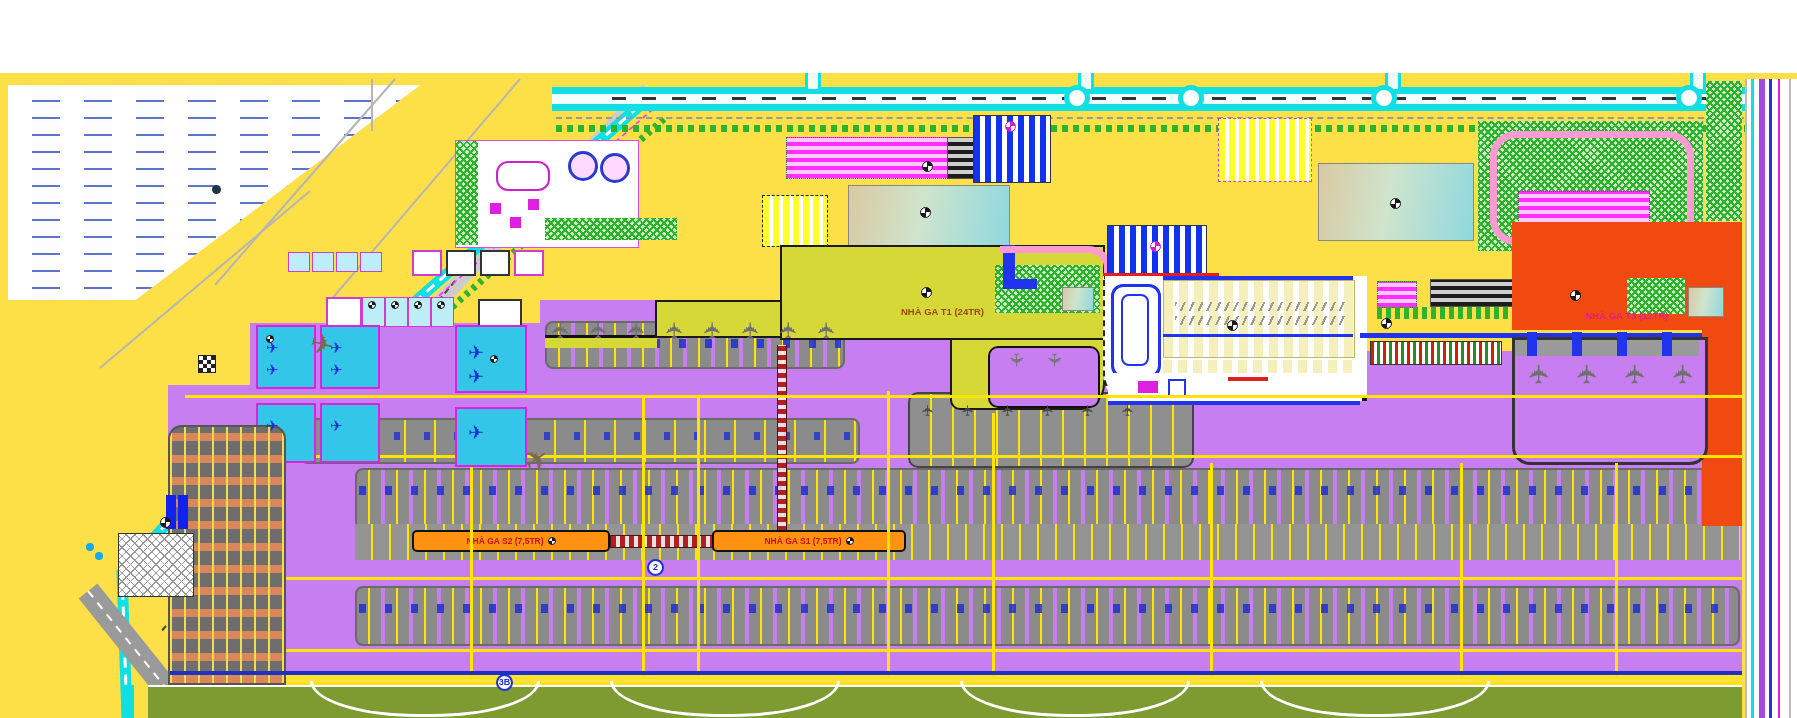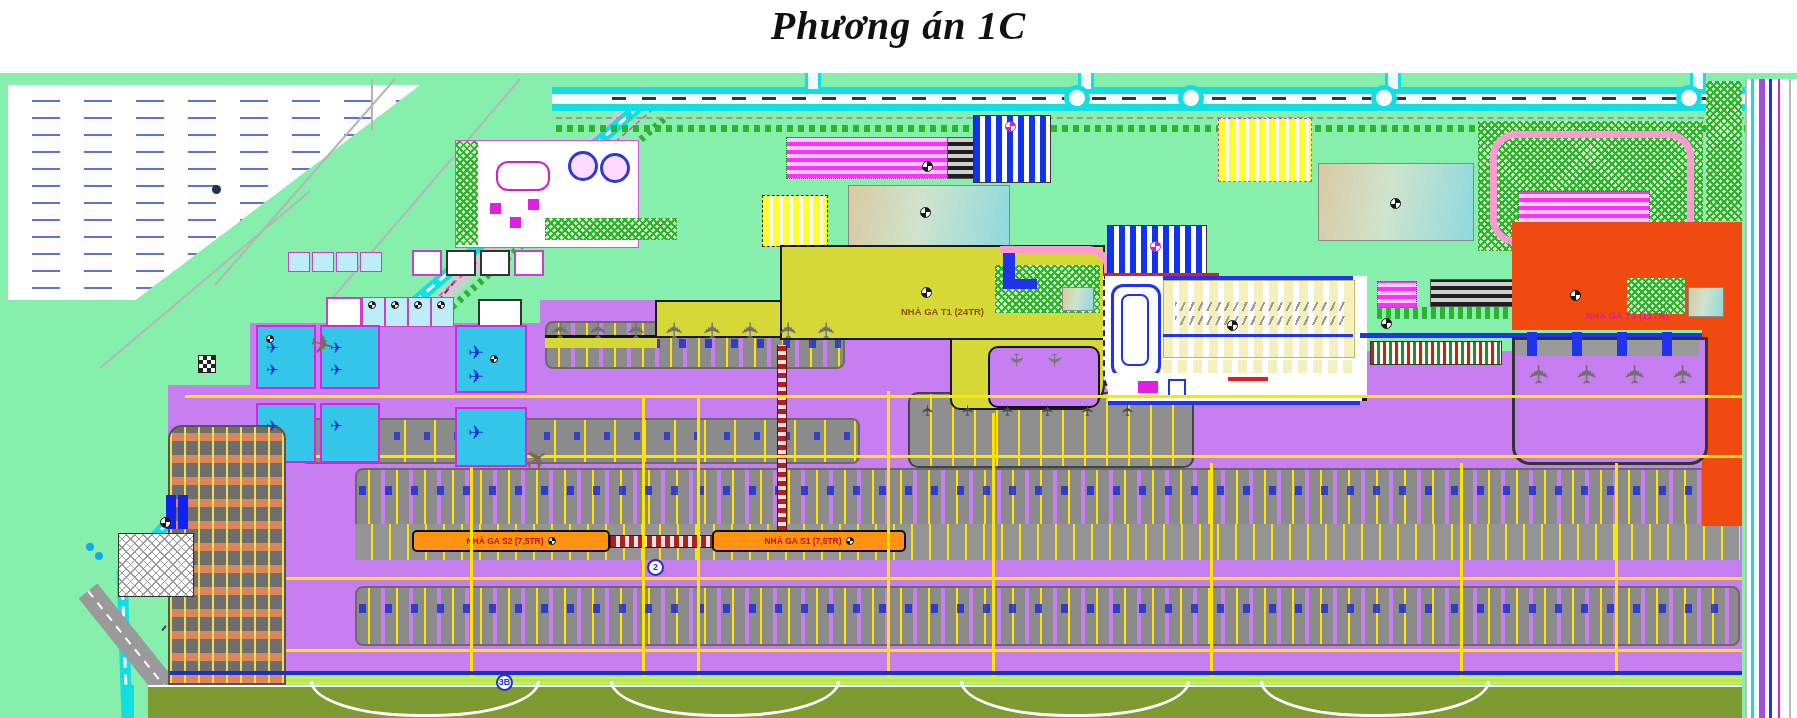--- a/index.html
+++ b/index.html
@@ -1,19 +1,19 @@
 <!DOCTYPE html>
 <html style="--apron: #c77ef0; --taxiway_gray: #8f8f8f; --taxi_line_yellow: #ffe400; --terminal_t1: #d5d837; --terminal_t3: #f14a10; --satellite_orange: #ff9211; --road_cyan: #12dfe4; --water_blue: #5d74c9; --grass_green: #2db32d; --runway_strip_olive: #7e9b32; --stand_blue: #1f2fd4; --hangar_cyan: #34c6e8; --label_t3_pink: #e0208a; --label_red: #dd1111;"><head>
 <meta charset="utf-8">
 <style>
   html,body{margin:0;padding:0;background:#fff;width:1797px;height:718px;overflow:hidden}
   #app{position:relative;width:1797px;height:718px;background:#fff;font-family:"Liberation Sans",sans-serif}
   .abs{position:absolute}
   #title{position:absolute;left:0;right:0;top:2px;text-align:center;font:italic 700 40px "Liberation Serif",serif;color:#111;letter-spacing:1px}
-  #plan{position:absolute;left:0;top:73px;width:1797px;height:645px;background:#86efac}
+  #plan{position:absolute;left:0;top:73px;width:1797px;height:645px;background:#fde047}
   
   .water{background-color:#fdfdff;background-image:repeating-linear-gradient(90deg,#fff 0 24px,transparent 24px 52px),repeating-linear-gradient(180deg,transparent 0 15px,var(--water_blue,#5d74c9) 15px 17px);clip-path:polygon(0 0,97% 0,30% 100%,0 100%)}
   .ghatch{background-color:#cdeec0;background-image:repeating-linear-gradient(45deg,var(--grass_green,#2db32d) 0 2px,transparent 2px 5px),repeating-linear-gradient(-45deg,var(--grass_green,#2db32d) 0 2px,transparent 2px 5px)}
   .hwy{background:linear-gradient(180deg,var(--road_cyan,#12dfe4) 0 28%,#f2ffff 28% 72%,var(--road_cyan,#12dfe4) 72% 100%)}
   .hwy::after{content:"";position:absolute;left:60px;right:40px;top:10px;height:3px;background:repeating-linear-gradient(90deg,#333 0 14px,transparent 14px 30px)}
   .rndabt{width:26px;height:26px;border-radius:50%;background:#fff;border:5px solid var(--road_cyan,#12dfe4);box-sizing:border-box}
   .stub{background:#effbfb;border-left:3px solid var(--road_cyan,#12dfe4);border-right:3px solid var(--road_cyan,#12dfe4);box-sizing:border-box}
   .magpark{background-image:repeating-linear-gradient(0deg,#ff30ff 0 4px,#ffc9ff 4px 8px);border:1px dotted #1b8a1b}
   .blkpark{background-image:repeating-linear-gradient(0deg,#1d1d1d 0 4px,#cfcfcf 4px 8px);border:1px solid #555}
   .bluebars{background-image:repeating-linear-gradient(90deg,#1133ee 0 6px,#fff 6px 11px);border:1px solid #333}
@@ -43,21 +43,20 @@
   .olive{background:var(--runway_strip_olive,#7e9b32);border-top:2px solid #fff}
   .arc{border:3px solid #fff;border-top:none;border-radius:0 0 120px 120px/0 0 40px 40px;box-sizing:border-box}
   .buspark{background-image:repeating-linear-gradient(90deg,#cc2200 0 3px,#fff 3px 6px,#2a8a2a 6px 9px,#fff 9px 12px);border:1px solid #333}
   .checker{background:repeating-conic-gradient(#222 0 25%,#fff 0 50%) 0 0/8px 8px;border:1px solid #222}
   .corr{background-color:#fff;background-image:linear-gradient(90deg,#bbb 0 2px,transparent 2px 6px,var(--road_cyan,#12dfe4) 6px 9px,transparent 9px 14px,#a44ae0 14px 20px,transparent 20px 24px,#2233ee 24px 27px,transparent 27px 33px,#e020e0 33px 35px,transparent 35px 44px,#bbb 44px 46px,transparent 46px 52px)}
 </style>
 </head>
 <body>
 
 <div id="app">
-  <div id="title">Phương án 1C</div>
 
   <div id="plan">
 
     <div class="abs water" style="left:8px;top:12px;width:425px;height:215px"></div>
     <svg class="abs" width="1797" height="645" style="left:0;top:0">
       <path d="M 648 16 L 232 440" stroke="#cccccc" stroke-width="14" fill="none"></path>
       <path d="M 395 6 L 215 212" stroke="#b5b5b5" stroke-width="2" fill="none"></path>
       <path d="M 520 6 L 330 228" stroke="#b5b5b5" stroke-width="2" fill="none"></path>
       <path d="M 100 295 L 310 118" stroke="#b5b5b5" stroke-width="2" fill="none"></path>
       <path d="M 372 6 L 372 58" stroke="#b5b5b5" stroke-width="2" fill="none"></path>

